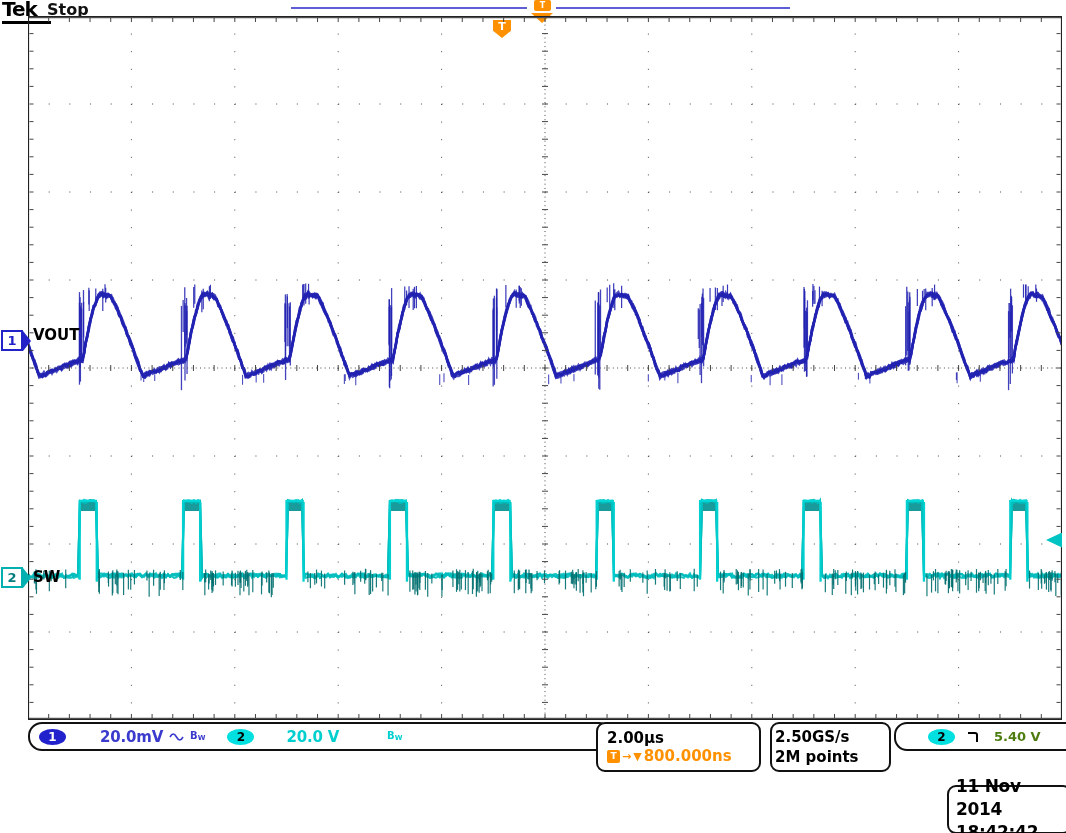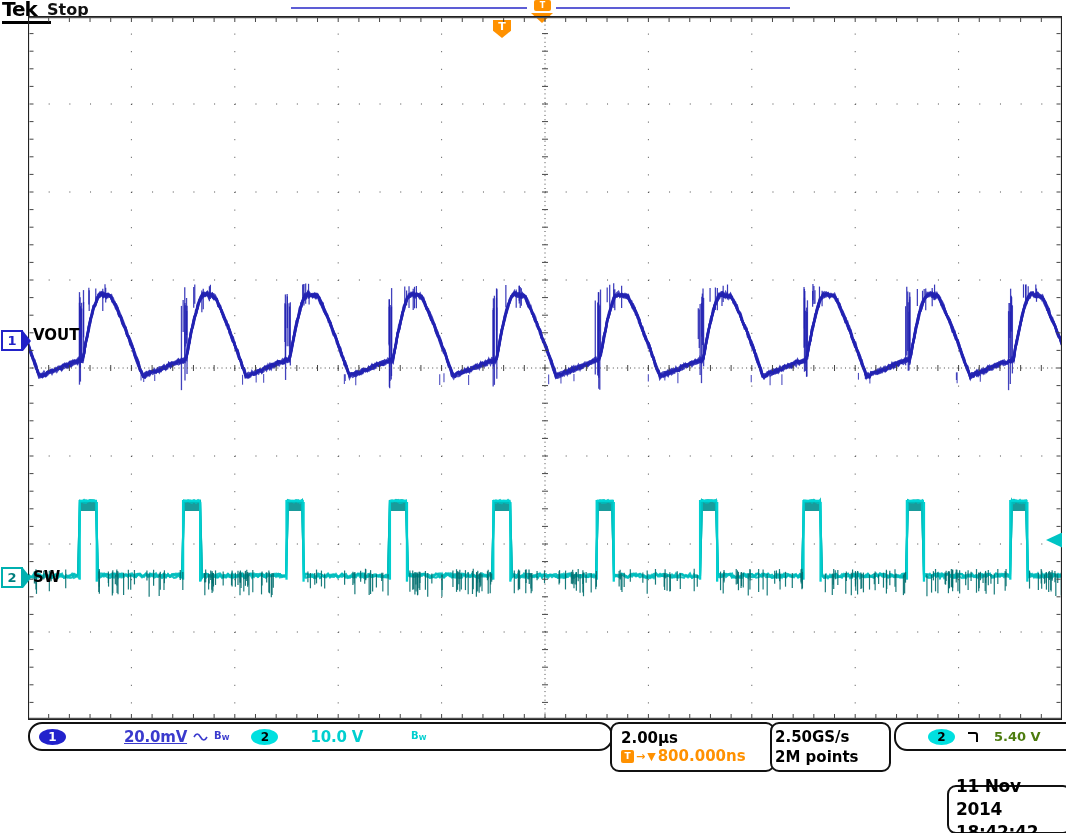--- a/index.html
+++ b/index.html
@@ -44,21 +44,21 @@
   .readout{border:2px solid #111;background:#fff;display:flex;align-items:center;}
   #pill{left:28px;top:722px;width:572px;height:25px;border-radius:14px;padding-left:9px;gap:6px;}
   .badge{width:27px;height:16px;border-radius:50%;display:flex;align-items:center;
          justify-content:center;font-size:12px;font-weight:bold;flex:0 0 auto;}
   .badge.b1{background:#2222cc;color:#fff;}
   .badge.b2{background:#00e0e0;color:#000;}
   .rd-txt{font-size:15px;font-weight:bold;letter-spacing:-0.2px;white-space:pre;}
   .c1{color:#3a3acd;} .c2{color:#00cfcf;}
   .bw{font-weight:bold;display:inline-flex;align-items:flex-start;line-height:1;}
   .bw .bw-b{font-size:10px;} .bw .bw-w{font-size:7px;margin-top:4px;}
-  #tb-box{left:610px;top:722px;width:152px;height:46px;border-radius:9px;
+  #tb-box{left:596px;top:722px;width:152px;height:46px;border-radius:9px;
           flex-direction:column;align-items:flex-start;justify-content:center;padding-left:9px;}
   #tb-scale{font-size:15px;font-weight:bold;color:#000;}
   #tb-delay{display:flex;align-items:center;gap:2px;color:#ff9100;font-weight:bold;font-size:15px;}
   #tb-trig-icon{width:13px;height:13px;background:#ff9100;border-radius:2px;color:#fff;
                 font-size:9px;font-weight:bold;text-align:center;line-height:13px;}
   .arr{font-size:11px;}
   #acq-box{left:770px;top:722px;width:114px;height:46px;border-radius:9px;
            flex-direction:column;align-items:flex-start;justify-content:center;padding-left:3px;}
   #acq-box div{font-size:15px;font-weight:bold;color:#000;line-height:1.35;}
   #trig-box{left:894px;top:722px;width:166px;height:25px;border-radius:13px;gap:12px;padding-left:32px;}
@@ -894,30 +894,30 @@
   <div class="tip"></div>
 </div>
 
 <div class="abs wave-label" id="vout-label">VOUT</div>
 <div class="abs wave-label" id="sw-label">SW</div>
 
 <div class="abs" id="trig-level-arrow" style="top: 532.6px;"></div>
 
 <div class="abs readout" id="pill">
   <div class="badge b1">1</div>
-  <div class="rd-txt c1" style="margin-left:52px;text-decoration:underline;">20.0mV</div>
+  <div class="rd-txt c1" style="margin-left:28px;">20.0mV</div>
   <svg width="15" height="12" viewBox="0 0 15 12">
     <path d="M1 6 Q4.2 0 7.5 6 T14 6" fill="none" stroke="#3a3acd" stroke-width="1.6"></path>
   </svg>
   <span class="bw c1">
       <span class="bw-b">B</span>
       <span class="bw-w">W</span>
     </span>
   <div class="badge b2" style="margin-left:16px;">2</div>
-  <div class="rd-txt c2" style="margin-left:26px;">10.0 V</div>
+  <div class="rd-txt c2" style="margin-left:26px;">20.0 V</div>
   <span class="bw c2" style="margin-left:42px;">
       <span class="bw-b">B</span>
       <span class="bw-w">W</span>
     </span>
 </div>
 
 <div class="abs readout" id="tb-box">
   <div id="tb-scale">2.00µs</div>
   <div id="tb-delay">
     <span id="tb-trig-icon">T</span>

